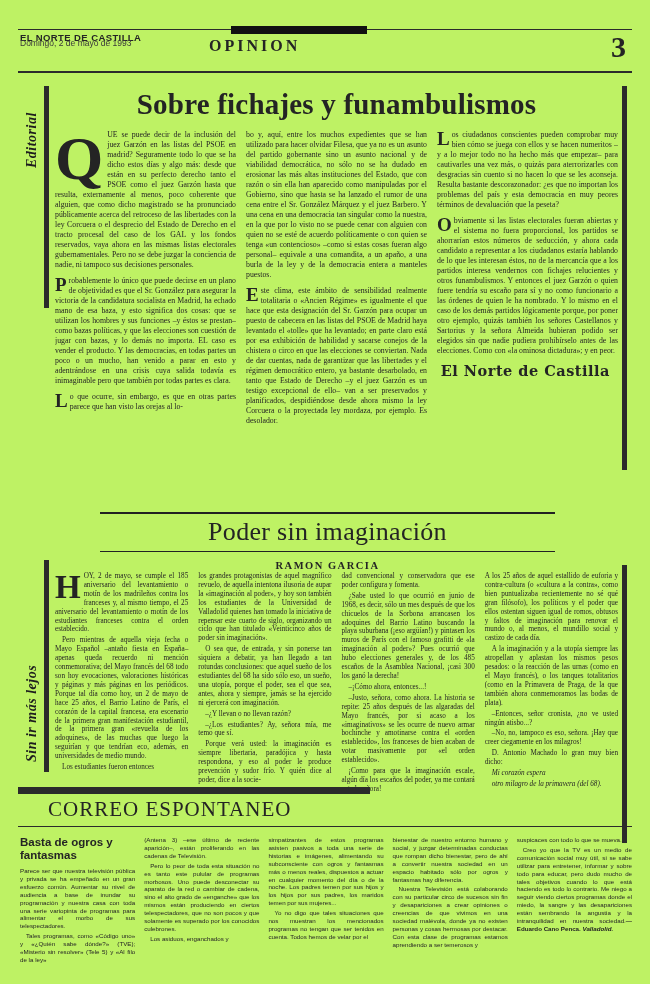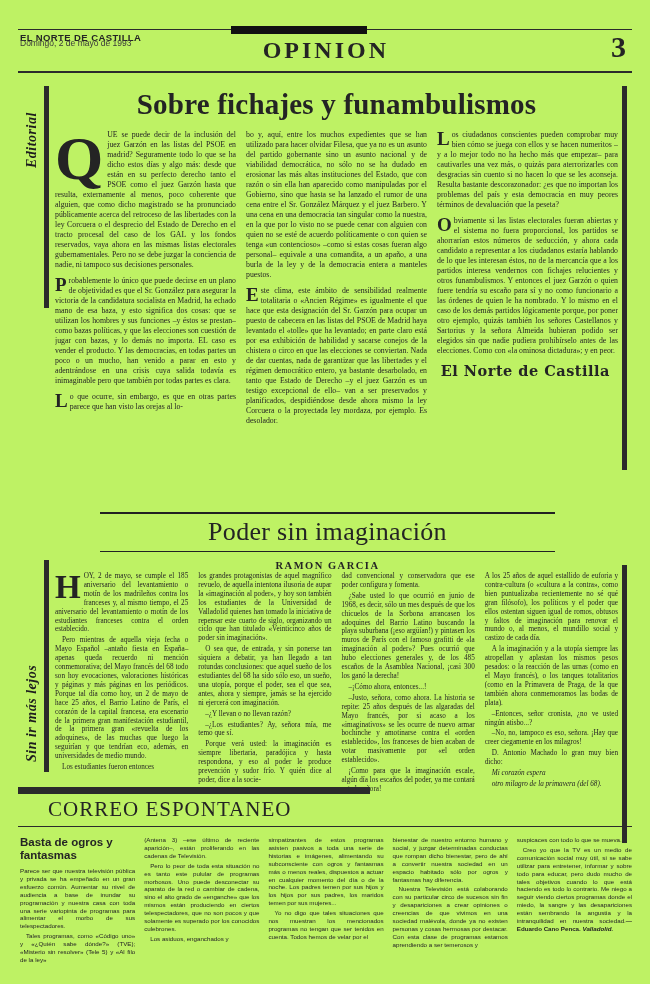--- a/index.html
+++ b/index.html
@@ -4,21 +4,21 @@
 <style>
   html,body{margin:0;padding:0;background:#e9e8e4;}
   .page{position:relative;width:650px;height:984px;background:#bef264;color:#242424;overflow:hidden;
         font-family:"Liberation Serif",serif;}
   .abs{position:absolute;}
   .rule{background:#2b2b2b;}
   
   .masthead{font-family:"Liberation Sans",sans-serif;font-weight:bold;font-size:9.5px;letter-spacing:.4px;}
   .dateline{font-family:"Liberation Sans",sans-serif;font-size:8.5px;color:#3a3a3a;}
   .opinion-bar{background:#111;}
-  .opinion{font-size:24px;letter-spacing:3px;font-weight:600;text-align:right;}
+  .opinion{font-size:16px;letter-spacing:3px;font-weight:600;text-align:left;}
   .pageno{font-size:30px;font-weight:bold;}
   
   .vlabel{transform:rotate(-90deg);transform-origin:left top;font-style:italic;font-weight:bold;
           font-size:14px;letter-spacing:.5px;white-space:nowrap;color:#1d1d1d;}
   .headline1{width:563px;text-align:center;font-size:29px;font-weight:bold;letter-spacing:.2px;}
   .cols{display:flex;gap:10px;overflow:hidden;}
   .col{flex:1;text-align:justify;}
   .ed .col{font-size:7.8px;line-height:10px;}
   .ed p{margin:0 0 6px;}
   .dc-huge{float:left;font-size:62px;line-height:52px;font-weight:bold;padding:2px 4px 0 0;}

